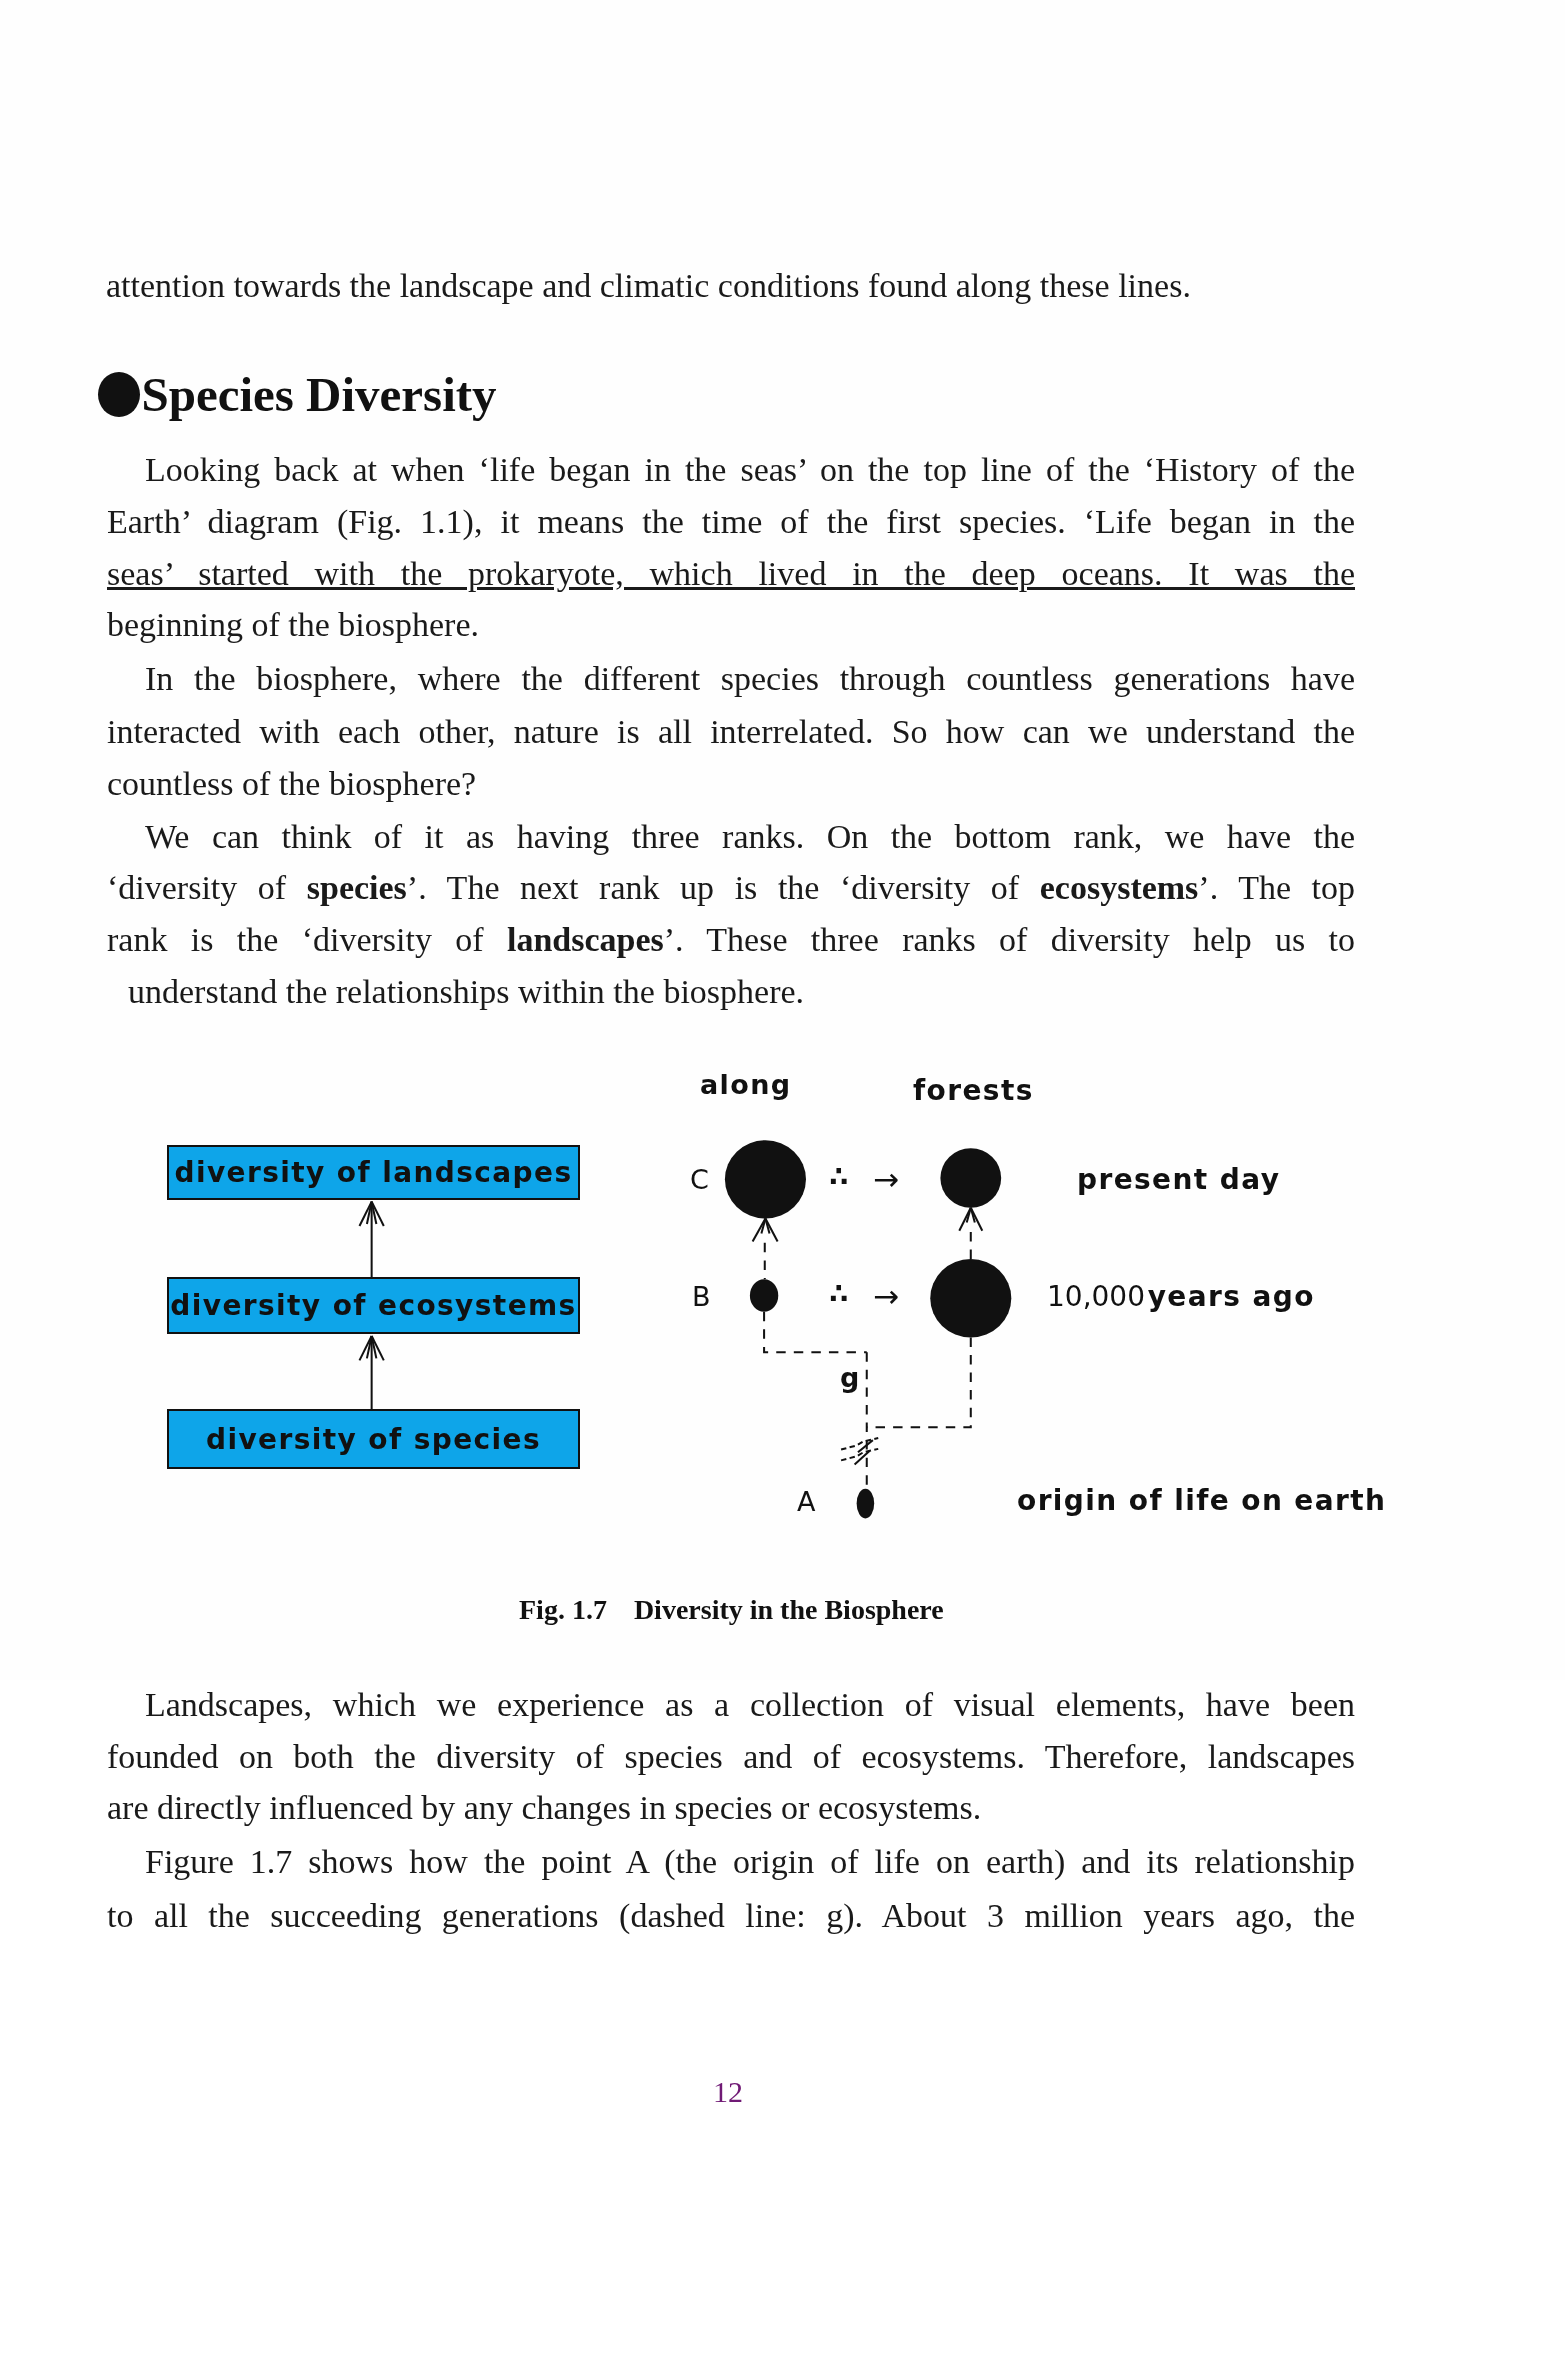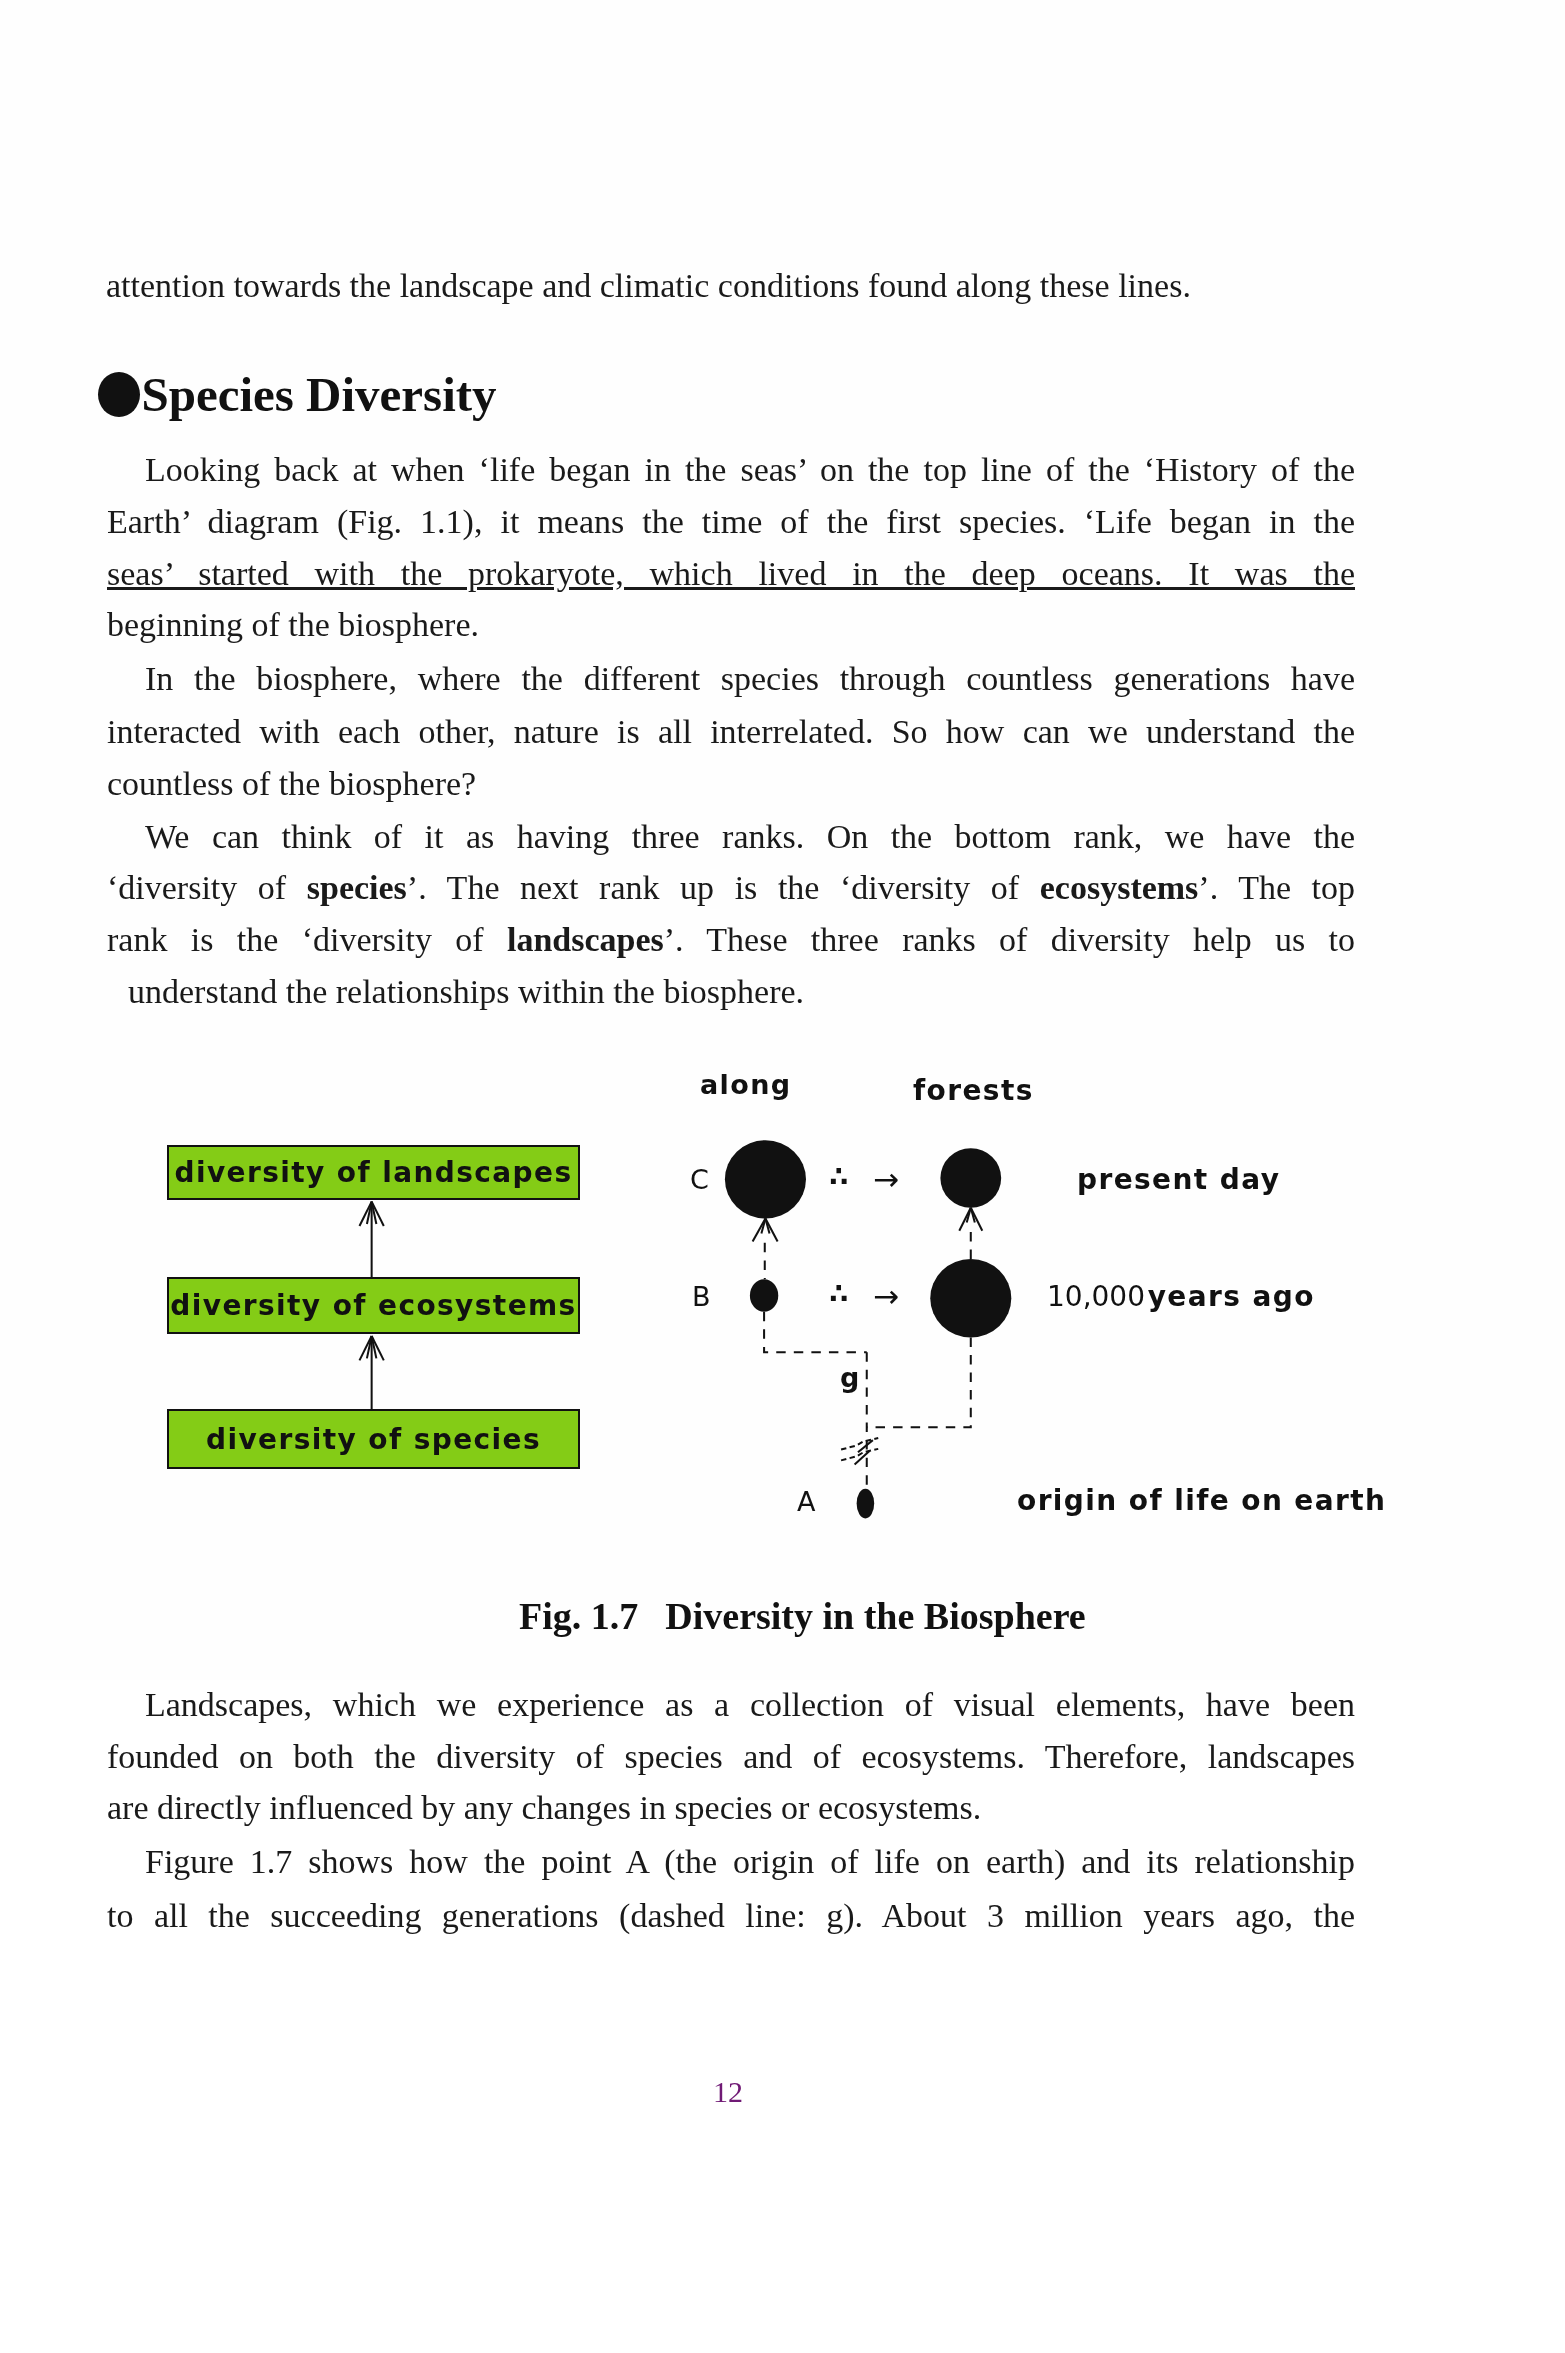--- a/index.html
+++ b/index.html
@@ -33,30 +33,30 @@
     font-weight: bold; color: #111; line-height: 1; white-space: nowrap;
     letter-spacing: 1.4px;
   }
   .fig-letter {
     position: absolute;
     font-family: "DejaVu Sans", "Liberation Sans", sans-serif;
     font-weight: normal; color: #111; line-height: 1;
   }
   .rank-box {
     position: absolute; left: 167px; width: 409px;
-    border: 2.7px solid #111; background: #84cc16;
+    border: 2.7px solid #111; background: #0ea5e9;
     display: flex; align-items: center; justify-content: center;
     font-family: "DejaVu Sans", "Liberation Sans", sans-serif;
     font-weight: bold; font-size: 28px; color: #111; letter-spacing: 1.4px;
   }
   svg.diagram { position: absolute; left: 0; top: 0; }
   .caption {
     position: absolute; left: 519px; top: 1594px;
     font-family: "Liberation Serif", "DejaVu Serif", serif;
-    font-weight: bold; font-size: 38px; color: #111; white-space: nowrap;
+    font-weight: bold; font-size: 28px; color: #111; white-space: nowrap;
   }
   .caption .num { margin-right: 27px; }
   .pagenum {
     position: absolute; left: 713px; top: 2075px;
     font-family: "Liberation Serif", "DejaVu Serif", serif;
     font-size: 30px; color: #701a75;
   }
 </style>
 </head>
 <body>

